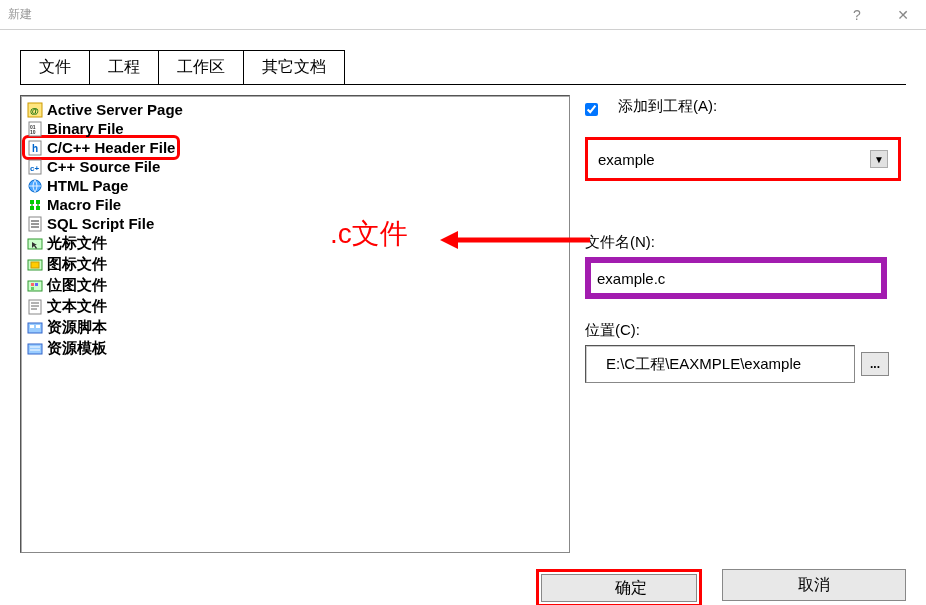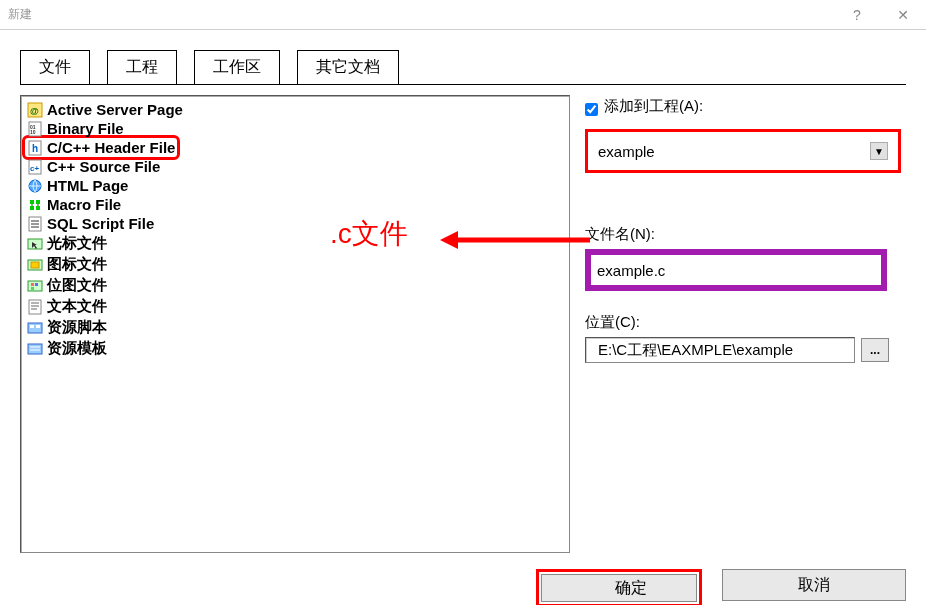--- a/index.html
+++ b/index.html
@@ -32,21 +32,21 @@
       width: 46px;
       display: flex;
       align-items: center;
       justify-content: center;
       color: #888;
       font-size: 14px;
     }
     .tabs {
       display: flex;
       padding: 20px 20px 0 20px;
-      gap: 18px;
+      gap: 0;
     }
     .tab {
       padding: 6px 18px;
       border: 1px solid #000;
       border-bottom: none;
       background: #fff;
       font-size: 16px;
       font-weight: normal;
       margin-right: -1px;
       cursor: pointer;
@@ -102,22 +102,22 @@
     .right-panel {
       flex: 1;
       padding-top: 2px;
     }
     .field-group {
       margin-bottom: 22px;
     }
     .checkbox-row {
       display: flex;
       align-items: center;
-      gap: 6px;
-      margin-bottom: 8px;
+      gap: 20px;
+      margin-bottom: 16px;
     }
     .checkbox-row input[type="checkbox"] {
       width: 13px;
       height: 13px;
     }
     .field-label {
       font-size: 15px;
       margin-bottom: 5px;
     }
     .dropdown {
@@ -169,26 +169,26 @@
       border: none;
       width: 100%;
     }
     .location-row {
       display: flex;
       gap: 6px;
       align-items: center;
     }
     .location-input {
       width: 270px;
-      height: 26px;
+      height: 38px;
       border: 1px solid #888;
       border-top-color: #555;
       border-left-color: #555;
       box-shadow: inset 1px 1px 0 #ccc;
-      padding: 0 12px;
+      padding: 0 20px;
       font-size: 15px;
       display: flex;
       align-items: center;
     }
     .browse-btn {
       width: 28px;
       height: 24px;
       border: 1px solid #888;
       background: #e8e8e8;
       display: flex;

